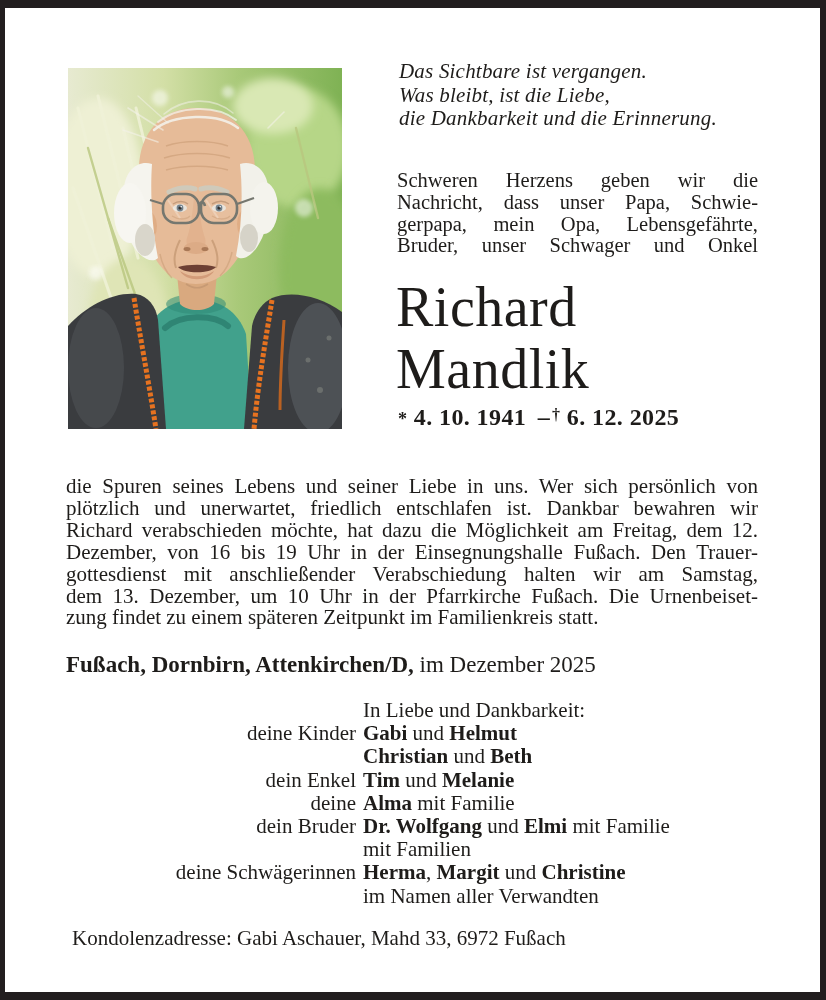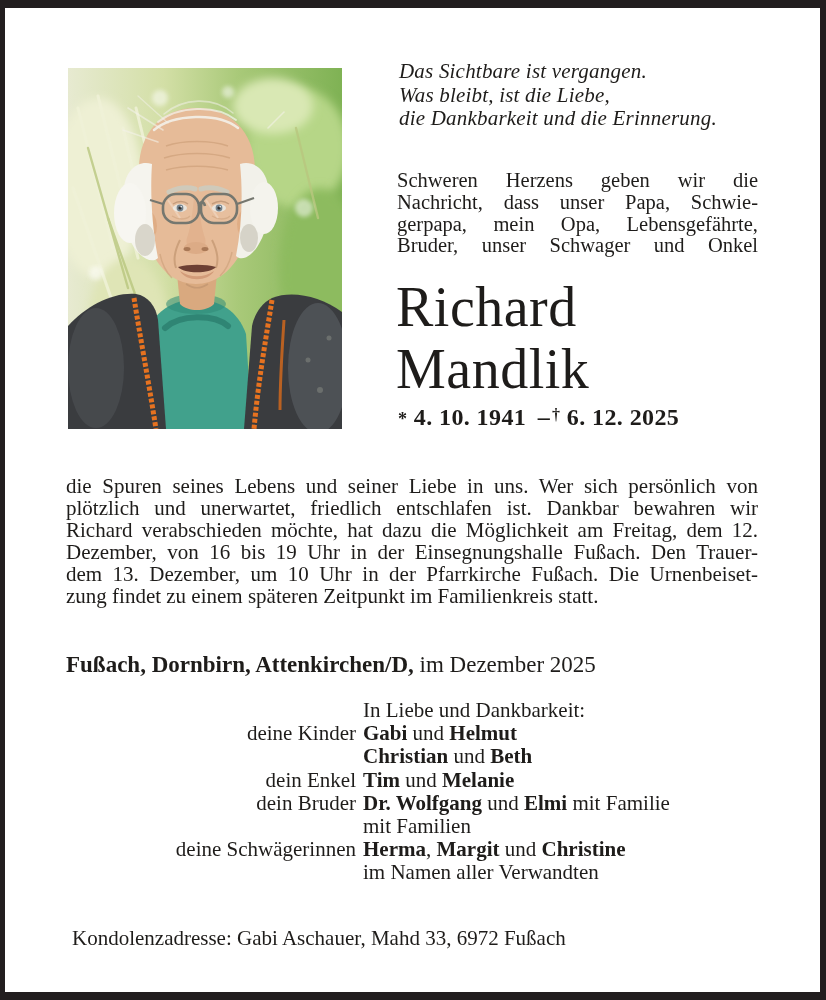--- a/index.html
+++ b/index.html
@@ -227,20 +227,21 @@
     <span>4. 10. 1941</span>
     <span class="sep">–</span><span class="sym dagger">†</span>
     <span>6. 12. 2025</span>
   </div>
 
   <div class="body-text">
       <div class="tline stretch">die Spuren seines Lebens und seiner Liebe in uns. Wer sich persönlich von</div>
       <div class="tline stretch">plötzlich und unerwartet, friedlich entschlafen ist. Dankbar bewahren wir</div>
       <div class="tline stretch">Richard verabschieden möchte, hat dazu die Möglichkeit am Freitag, dem 12.</div>
       <div class="tline stretch">Dezember, von 16 bis 19 Uhr in der Einsegnungshalle Fußach. Den Trauer-</div>
+      <div class="tline stretch">gottesdienst mit anschließender Verabschiedung halten wir am Samstag,</div>
       <div class="tline stretch">dem 13. Dezember, um 10 Uhr in der Pfarrkirche Fußach. Die Urnenbeiset-</div>
       <div class="tline">zung findet zu einem späteren Zeitpunkt im Familienkreis statt.</div>
     </div>
 
   <div class="dateline">
     <span class="places">Fußach, Dornbirn, Attenkirchen/D,</span>
     <span>im Dezember 2025</span>
   </div>
 
   <div class="closing">
@@ -254,20 +255,24 @@
       </div>
       <div class="closing-row">
         <span class="closing-label"></span>
         <span class="closing-value"><span class="b">Christian</span><span> und </span><span class="b">Beth</span></span>
       </div>
       <div class="closing-row">
         <span class="closing-label">dein Enkel</span>
         <span class="closing-value"><span class="b">Tim</span><span> und </span><span class="b">Melanie</span></span>
       </div>
       <div class="closing-row">
+        <span class="closing-label">deine</span>
+        <span class="closing-value"><span class="b">Alma</span><span> mit Familie</span></span>
+      </div>
+      <div class="closing-row">
         <span class="closing-label">dein Bruder</span>
         <span class="closing-value"><span class="b">Dr. Wolfgang</span><span> und </span><span class="b">Elmi</span><span> mit Familie</span></span>
       </div>
       <div class="closing-row">
         <span class="closing-label"></span>
         <span class="closing-value"><span>mit Familien</span></span>
       </div>
       <div class="closing-row">
         <span class="closing-label">deine Schwägerinnen</span>
         <span class="closing-value"><span class="b">Herma</span><span>, </span><span class="b">Margit</span><span> und </span><span class="b">Christine</span></span>

